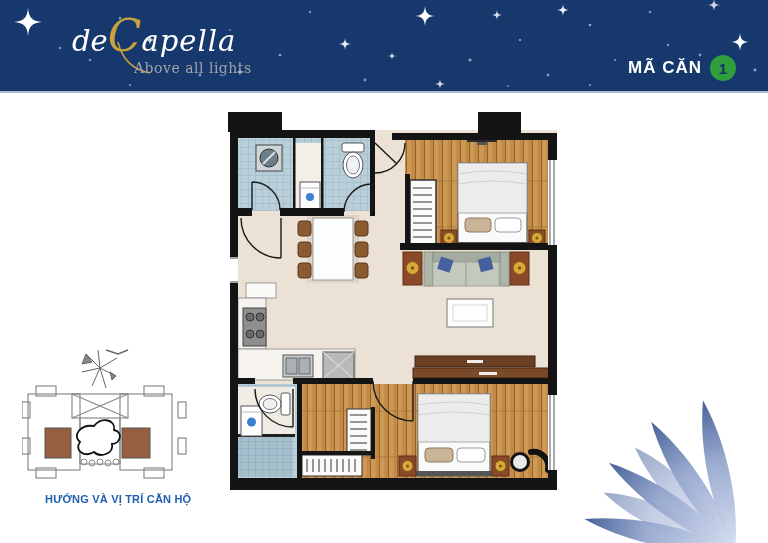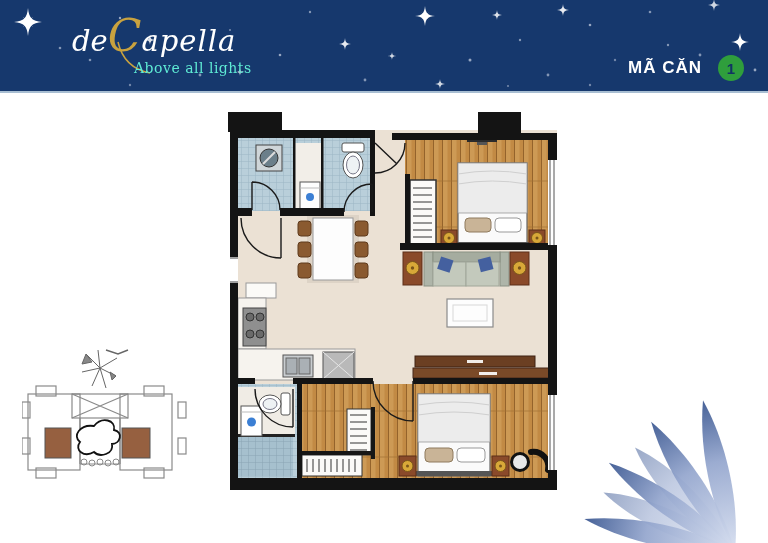--- a/index.html
+++ b/index.html
@@ -7,23 +7,23 @@
          font-family:"Liberation Sans",sans-serif;}
   
   .header{position:absolute;left:0;top:0;width:768px;height:91px;background:#16386d;
           border-bottom:2px solid #a8bed2;}
   .header svg{position:absolute;left:0;top:0;}
   .logo{position:absolute;left:72px;top:10px;color:#fff;font-family:"DejaVu Serif",serif;
         font-style:italic;white-space:nowrap;}
   .logo .de{font-size:29px;}
   .logo .cap{font-size:44px;color:#c9a23f;font-weight:400;}
   .logo .rest{font-size:29px;letter-spacing:1px;}
-  .tagline{position:absolute;left:134px;top:60px;color:#5eead4;font-family:"DejaVu Serif",serif;
+  .tagline{position:absolute;left:134px;top:60px;color:#a3a3a3;font-family:"DejaVu Serif",serif;
            font-size:14px;letter-spacing:.5px;}
-  .unit-code{position:absolute;left:628px;top:55px;display:flex;align-items:center;gap:16px;}
+  .unit-code{position:absolute;left:628px;top:55px;display:flex;align-items:center;gap:8px;}
   .unit-code .lbl{color:#fff;font-weight:bold;font-size:17px;letter-spacing:1px;}
   .badge{width:26px;height:26px;border-radius:50%;background:#2f9e3c;color:#123463;
          font-weight:bold;font-size:15px;display:flex;align-items:center;justify-content:center;}
   
   .unit-info{position:absolute;left:580px;top:103px;width:180px;text-align:center;color:#1b3c7c;}
   .unit-info .l1{font-size:20px;}
   .unit-info .l1 b{font-weight:bold;}
   .unit-info .l2{font-size:20px;margin-top:5px;}
   .unit-info sup{font-size:11px;}
   
@@ -336,20 +336,21 @@
       <path d="M72,80 c8,-10 22,-6 20,4 c10,2 6,14 -2,14 c2,10 -12,14 -18,8 c-10,6 -20,-2 -14,-10 c-8,-6 0,-18 14,-16 z" fill="#fff" stroke="#111" stroke-width="1.8"></path>
       <g fill="none" stroke="#888">
         <circle cx="62" cy="116" r="3"></circle>
           <circle cx="70" cy="117" r="3"></circle>
           <circle cx="78" cy="116" r="3"></circle>
         <circle cx="86" cy="117" r="3"></circle>
           <circle cx="94" cy="116" r="3"></circle>
       </g>
     </g>
   </svg>
+  <div class="site-caption">HƯỚNG VÀ VỊ TRÍ CĂN HỘ</div>
 
   <svg class="petals" width="185" height="170" viewBox="0 0 185 170">
     <defs>
       <radialGradient id="petalGrad" gradientUnits="userSpaceOnUse" cx="152" cy="178" r="165">
         <stop offset="0%" stop-color="#d7dff0"></stop>
         <stop offset="55%" stop-color="#93a5cd"></stop>
         <stop offset="100%" stop-color="#274684"></stop>
       </radialGradient>
     </defs>
     <g fill="url(#petalGrad)">

